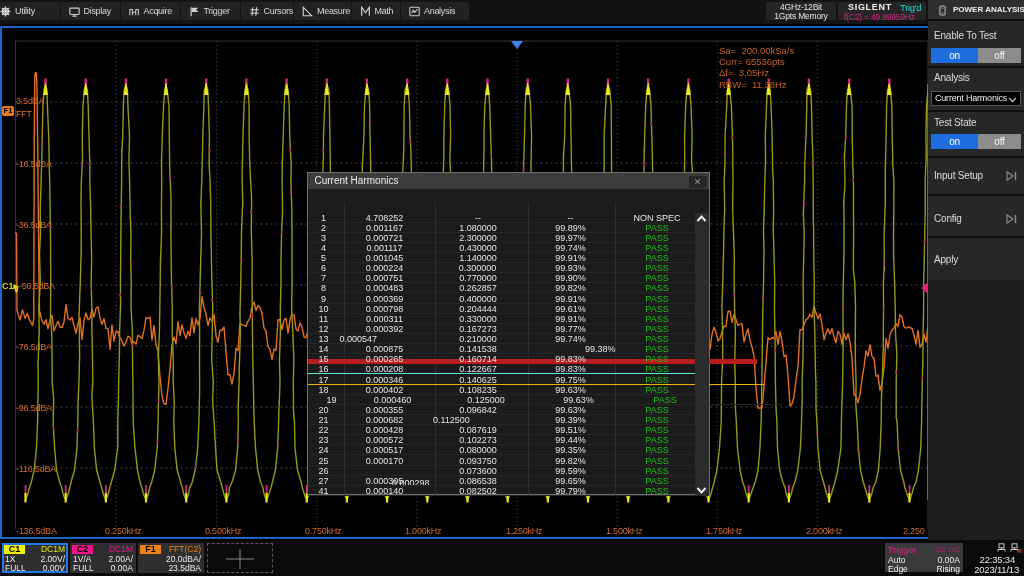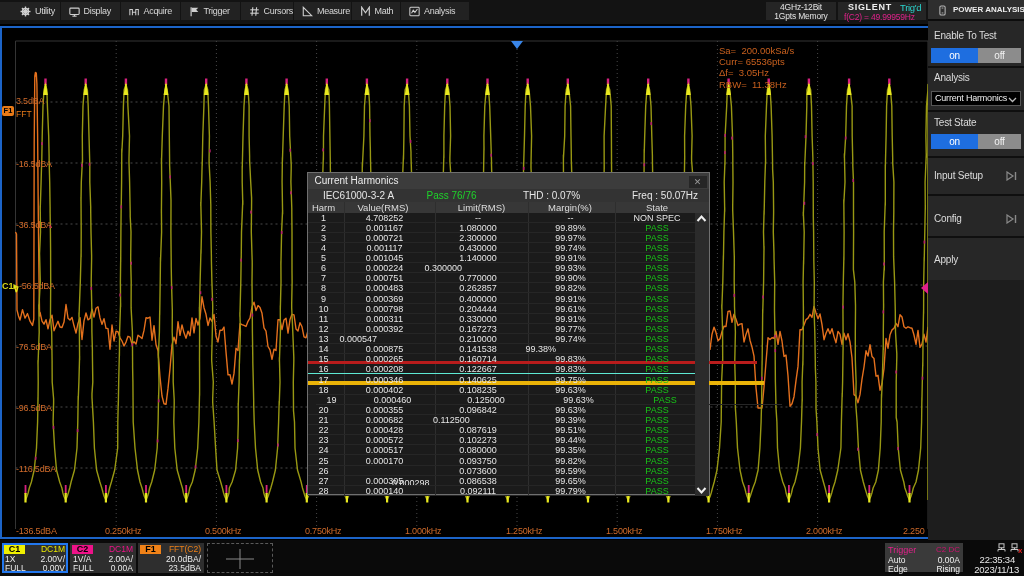--- a/index.html
+++ b/index.html
@@ -252,33 +252,20 @@
 <div class="olab" style="left:903px;top:526px">2.250</div>
 <div style="position:absolute;left:2px;top:106px;width:12px;height:10px;background:#e87a18;color:#000;font-size:7.5px;font-weight:bold;text-align:center;line-height:10px;border-radius:2px">F1</div>
 <div style="position:absolute;left:16px;top:108.5px;font-size:8.5px;color:#e87a18">FFT</div>
 <div style="position:absolute;left:719px;top:44.5px;font-size:9.5px;line-height:11.4px;color:#c8601e;white-space:pre">Sa=  200.00kSa/s
 Curr= 65536pts
 Δf=  3.05Hz
 RBW=  11.38Hz</div>
 <div style="position:absolute;left:306.5px;top:172px;width:403px;height:323px;background:#1b1b1b;border:1px solid #6f6f6f;box-sizing:border-box;font-size:9px">
 <div style="position:absolute;left:0;top:0;width:401px;height:15.5px;background:#3c3c3c;color:#ececec;font-size:10px;line-height:15px;padding-left:7px;box-sizing:border-box">Current Harmonics</div>
 <div style="position:absolute;left:381px;top:3px;width:18px;height:12px;background:#262626;color:#999;text-align:center;line-height:12px;font-size:9px">✕</div>
-<div style="position:absolute;left:0;top:15.5px;width:401px;height:13px;background:#333;line-height:13px;color:#e6e6e6;font-size:10px">
-<span style="position:absolute;left:1px;width:100px;text-align:center">IEC61000-3-2 A</span>
-<span style="position:absolute;left:94px;width:100px;text-align:center;color:#1ed42a">Pass 76/76</span>
-<span style="position:absolute;left:194px;width:100px;text-align:center">THD : 0.07%</span>
-<span style="position:absolute;left:307px;width:101px;text-align:center">Freq : 50.07Hz</span>
-</div>
-<div style="position:absolute;left:0;top:28.5px;width:401px;height:11px;background:#373737;line-height:11px;color:#dedede;font-size:9.5px">
-<span style="position:absolute;left:-29px;width:90px;text-align:center">Harm</span>
-<span style="position:absolute;left:30.5px;width:90px;text-align:center">Value(RMS)</span>
-<span style="position:absolute;left:129px;width:90px;text-align:center">Limit(RMS)</span>
-<span style="position:absolute;left:217.5px;width:90px;text-align:center">Margin(%)</span>
-<span style="position:absolute;left:304.5px;width:90px;text-align:center">State</span>
-</div>
 <div style="position:absolute;left:36px;top:28.5px;width:1px;height:294.5px;background:#2e2e2e"></div>
     <div style="position:absolute;left:127px;top:28.5px;width:1px;height:294.5px;background:#2e2e2e"></div>
     <div style="position:absolute;left:220px;top:28.5px;width:1px;height:294.5px;background:#2e2e2e"></div>
     <div style="position:absolute;left:307px;top:28.5px;width:1px;height:294.5px;background:#2e2e2e"></div>
 <div style="position:absolute;left:0;top:39.50px;width:387px;height:10.12px;line-height:10.12px;border-bottom:1px solid #262626;box-sizing:border-box">
       <span style="position:absolute;left:-29.0px;top:0;width:90px;text-align:center;color:#e6e6e6">1</span>
       <span style="position:absolute;left:32.0px;top:0;width:90px;text-align:center;color:#e6e6e6">4.708252</span>
       <span style="position:absolute;left:125.5px;top:0;width:90px;text-align:center;color:#e6e6e6">--</span>
       <span style="position:absolute;left:218.0px;top:0;width:90px;text-align:center;color:#e6e6e6">--</span>
       <span style="position:absolute;left:304.5px;top:0;width:90px;text-align:center;color:#e6e6e6">NON SPEC</span>
@@ -307,21 +294,21 @@
 <div style="position:absolute;left:0;top:80.00px;width:387px;height:10.12px;line-height:10.12px;border-bottom:1px solid #262626;box-sizing:border-box">
       <span style="position:absolute;left:-29.0px;top:0;width:90px;text-align:center;color:#e6e6e6">5</span>
       <span style="position:absolute;left:32.0px;top:0;width:90px;text-align:center;color:#e6e6e6">0.001045</span>
       <span style="position:absolute;left:125.5px;top:0;width:90px;text-align:center;color:#e6e6e6">1.140000</span>
       <span style="position:absolute;left:218.0px;top:0;width:90px;text-align:center;color:#e6e6e6">99.91%</span>
       <span style="position:absolute;left:304.5px;top:0;width:90px;text-align:center;color:#18c518">PASS</span>
     </div>
 <div style="position:absolute;left:0;top:90.12px;width:387px;height:10.12px;line-height:10.12px;border-bottom:1px solid #262626;box-sizing:border-box">
       <span style="position:absolute;left:-29.0px;top:0;width:90px;text-align:center;color:#e6e6e6">6</span>
       <span style="position:absolute;left:32.0px;top:0;width:90px;text-align:center;color:#e6e6e6">0.000224</span>
-      <span style="position:absolute;left:117px;top:0;width:90px;color:#e6e6e6">0.300000</span>
+      <span style="position:absolute;left:125px;top:0;width:90px;text-align:center;color:#e6e6e6">0.300000</span>
       <span style="position:absolute;left:218.0px;top:0;width:90px;text-align:center;color:#e6e6e6">99.93%</span>
       <span style="position:absolute;left:304.5px;top:0;width:90px;text-align:center;color:#18c518">PASS</span>
     </div>
 <div style="position:absolute;left:0;top:100.25px;width:387px;height:10.12px;line-height:10.12px;border-bottom:1px solid #262626;box-sizing:border-box">
       <span style="position:absolute;left:-29.0px;top:0;width:90px;text-align:center;color:#e6e6e6">7</span>
       <span style="position:absolute;left:32.0px;top:0;width:90px;text-align:center;color:#e6e6e6">0.000751</span>
       <span style="position:absolute;left:125.5px;top:0;width:90px;text-align:center;color:#e6e6e6">0.770000</span>
       <span style="position:absolute;left:218.0px;top:0;width:90px;text-align:center;color:#e6e6e6">99.90%</span>
       <span style="position:absolute;left:304.5px;top:0;width:90px;text-align:center;color:#18c518">PASS</span>
     </div>
@@ -364,38 +351,38 @@
       <span style="position:absolute;left:-29.0px;top:0;width:90px;text-align:center;color:#e6e6e6">13</span>
       <span style="position:absolute;left:32.0px;top:0;width:90px;text-align:left;color:#e6e6e6">0.000547</span>
       <span style="position:absolute;left:125.5px;top:0;width:90px;text-align:center;color:#e6e6e6">0.210000</span>
       <span style="position:absolute;left:218.0px;top:0;width:90px;text-align:center;color:#e6e6e6">99.74%</span>
       <span style="position:absolute;left:304.5px;top:0;width:90px;text-align:center;color:#18c518">PASS</span>
     </div>
 <div style="position:absolute;left:0;top:171.12px;width:387px;height:10.12px;line-height:10.12px;border-bottom:1px solid #262626;box-sizing:border-box">
       <span style="position:absolute;left:-29.0px;top:0;width:90px;text-align:center;color:#e6e6e6">14</span>
       <span style="position:absolute;left:32.0px;top:0;width:90px;text-align:center;color:#e6e6e6">0.000875</span>
       <span style="position:absolute;left:125.5px;top:0;width:90px;text-align:center;color:#e6e6e6">0.141538</span>
-      <span style="position:absolute;left:218.0px;top:0;width:90px;text-align:left;color:#e6e6e6">99.38%</span>
-      <span style="position:absolute;left:304.5px;top:0;width:90px;text-align:center;color:#18c518">PASS</span>
-    </div>
-<div style="position:absolute;left:0;top:181.25px;width:449px;height:10.12px;line-height:10.12px;border-bottom:3px solid #b91c1c;box-sizing:border-box">
+      <span style="position:absolute;left:218.0px;top:0;width:90px;text-align:right;color:#e6e6e6">99.38%</span>
+      <span style="position:absolute;left:304.5px;top:0;width:90px;text-align:center;color:#18c518">PASS</span>
+    </div>
+<div style="position:absolute;left:0;top:181.25px;width:449px;height:10.12px;line-height:10.12px;border-bottom:5px solid #b91c1c;box-sizing:border-box">
       <span style="position:absolute;left:-29.0px;top:0;width:90px;text-align:center;color:#e6e6e6">15</span>
       <span style="position:absolute;left:32.0px;top:0;width:90px;text-align:center;color:#e6e6e6">0.000265</span>
       <span style="position:absolute;left:125.5px;top:0;width:90px;text-align:center;color:#e6e6e6">0.160714</span>
       <span style="position:absolute;left:218.0px;top:0;width:90px;text-align:center;color:#e6e6e6">99.83%</span>
       <span style="position:absolute;left:304.5px;top:0;width:90px;text-align:center;color:#18c518">PASS</span>
     </div>
 <div style="position:absolute;left:0;top:191.38px;width:387px;height:10.12px;line-height:10.12px;border-bottom:1px solid #5eead4;box-sizing:border-box">
       <span style="position:absolute;left:-29.0px;top:0;width:90px;text-align:center;color:#e6e6e6">16</span>
       <span style="position:absolute;left:32.0px;top:0;width:90px;text-align:center;color:#e6e6e6">0.000208</span>
       <span style="position:absolute;left:125.5px;top:0;width:90px;text-align:center;color:#e6e6e6">0.122667</span>
       <span style="position:absolute;left:218.0px;top:0;width:90px;text-align:center;color:#e6e6e6">99.83%</span>
       <span style="position:absolute;left:304.5px;top:0;width:90px;text-align:center;color:#18c518">PASS</span>
     </div>
-<div style="position:absolute;left:0;top:201.50px;width:456px;height:10.12px;line-height:10.12px;border-bottom:4px solid #eab308;box-sizing:border-box">
+<div style="position:absolute;left:0;top:201.50px;width:456px;height:10.12px;line-height:10.12px;border-bottom:1px solid #eab308;box-sizing:border-box">
       <span style="position:absolute;left:-29.0px;top:0;width:90px;text-align:center;color:#e6e6e6">17</span>
       <span style="position:absolute;left:32.0px;top:0;width:90px;text-align:center;color:#e6e6e6">0.000346</span>
       <span style="position:absolute;left:125.5px;top:0;width:90px;text-align:center;color:#e6e6e6">0.140625</span>
       <span style="position:absolute;left:218.0px;top:0;width:90px;text-align:center;color:#e6e6e6">99.75%</span>
       <span style="position:absolute;left:304.5px;top:0;width:90px;text-align:center;color:#18c518">PASS</span>
     </div>
 <div style="position:absolute;left:0;top:211.62px;width:387px;height:10.12px;line-height:10.12px;border-bottom:1px solid #262626;box-sizing:border-box">
       <span style="position:absolute;left:-29.0px;top:0;width:90px;text-align:center;color:#e6e6e6">18</span>
       <span style="position:absolute;left:32.0px;top:0;width:90px;text-align:center;color:#e6e6e6">0.000402</span>
       <span style="position:absolute;left:125.5px;top:0;width:90px;text-align:center;color:#e6e6e6">0.108235</span>
@@ -459,37 +446,37 @@
       <span style="position:absolute;left:304.5px;top:0;width:90px;text-align:center;color:#18c518">PASS</span>
     </div>
 <div style="position:absolute;left:0;top:302.75px;width:387px;height:10.12px;line-height:10.12px;border-bottom:1px solid #262626;box-sizing:border-box">
       <span style="position:absolute;left:-29.0px;top:0;width:90px;text-align:center;color:#e6e6e6">27</span>
       <span style="position:absolute;left:32.0px;top:0;width:90px;text-align:center;color:#e6e6e6">0.000305</span>
       <span style="position:absolute;left:125.5px;top:0;width:90px;text-align:center;color:#e6e6e6">0.086538</span>
       <span style="position:absolute;left:218.0px;top:0;width:90px;text-align:center;color:#e6e6e6">99.65%</span>
       <span style="position:absolute;left:304.5px;top:0;width:90px;text-align:center;color:#18c518">PASS</span>
     </div>
 <div style="position:absolute;left:0;top:312.88px;width:387px;height:10.12px;line-height:10.12px;border-bottom:1px solid #262626;box-sizing:border-box">
-      <span style="position:absolute;left:-29.0px;top:0;width:90px;text-align:center;color:#e6e6e6">28</span>
+      <span style="position:absolute;left:-29.0px;top:0;width:90px;text-align:center;color:#e6e6e6">41</span>
       <span style="position:absolute;left:32.0px;top:0;width:90px;text-align:center;color:#e6e6e6">0.000140</span>
-      <span style="position:absolute;left:125.5px;top:0;width:90px;text-align:center;color:#e6e6e6">0.092111</span>
+      <span style="position:absolute;left:125.5px;top:0;width:90px;text-align:center;color:#e6e6e6">0.082502</span>
       <span style="position:absolute;left:218.0px;top:0;width:90px;text-align:center;color:#e6e6e6">99.79%</span>
       <span style="position:absolute;left:304.5px;top:0;width:90px;text-align:center;color:#18c518">PASS</span>
     </div>
 <div style="position:absolute;left:387.5px;top:39.5px;width:13.5px;height:283.5px;background:#2b2b2b">
 <svg width="13" height="10" style="position:absolute;left:0;top:1px">
         <polyline points="2.5,7 6.5,2.5 10.5,7" fill="none" stroke="#efefef" stroke-width="2"></polyline>
       </svg>
 <svg width="13" height="10" style="position:absolute;left:0;bottom:1px">
         <polyline points="2.5,3 6.5,7.5 10.5,3" fill="none" stroke="#efefef" stroke-width="2"></polyline>
       </svg>
 </div>
 </div>
 <div style="position:absolute;left:0;top:0;width:928px;height:24px;background:#131313;color:#d8d8d8;font-size:9px;letter-spacing:-0.3px">
-<div style="position:absolute;left:0px;top:2px;width:59.5px;height:18px;background:#222;display:flex;align-items:center;padding-left:20px;box-sizing:border-box;white-space:nowrap;overflow:visible">
+<div style="position:absolute;left:0px;top:2px;width:59.5px;height:18px;background:#222;display:flex;align-items:center;padding-left:0;box-sizing:border-box;white-space:nowrap;overflow:visible">
       <svg width="11" height="11" viewBox="0 0 13 13" style="margin-right:4px;flex:0 0 auto">
         <circle cx="6.5" cy="6.5" r="3.6" fill="none" stroke="#cfcfcf" stroke-width="1.5"></circle>
         <circle cx="6.5" cy="6.5" r="1.2" fill="#cfcfcf"></circle>
         <line x1="6.5" y1="6.5" x2="12.40" y2="6.50" stroke="#cfcfcf" stroke-width="1.6"></line>
         <line x1="6.5" y1="6.5" x2="10.67" y2="10.67" stroke="#cfcfcf" stroke-width="1.6"></line>
         <line x1="6.5" y1="6.5" x2="6.50" y2="12.40" stroke="#cfcfcf" stroke-width="1.6"></line>
         <line x1="6.5" y1="6.5" x2="2.33" y2="10.68" stroke="#cfcfcf" stroke-width="1.6"></line>
         <line x1="6.5" y1="6.5" x2="0.60" y2="6.51" stroke="#cfcfcf" stroke-width="1.6"></line>
         <line x1="6.5" y1="6.5" x2="2.32" y2="2.34" stroke="#cfcfcf" stroke-width="1.6"></line>
         <line x1="6.5" y1="6.5" x2="6.49" y2="0.60" stroke="#cfcfcf" stroke-width="1.6"></line>

